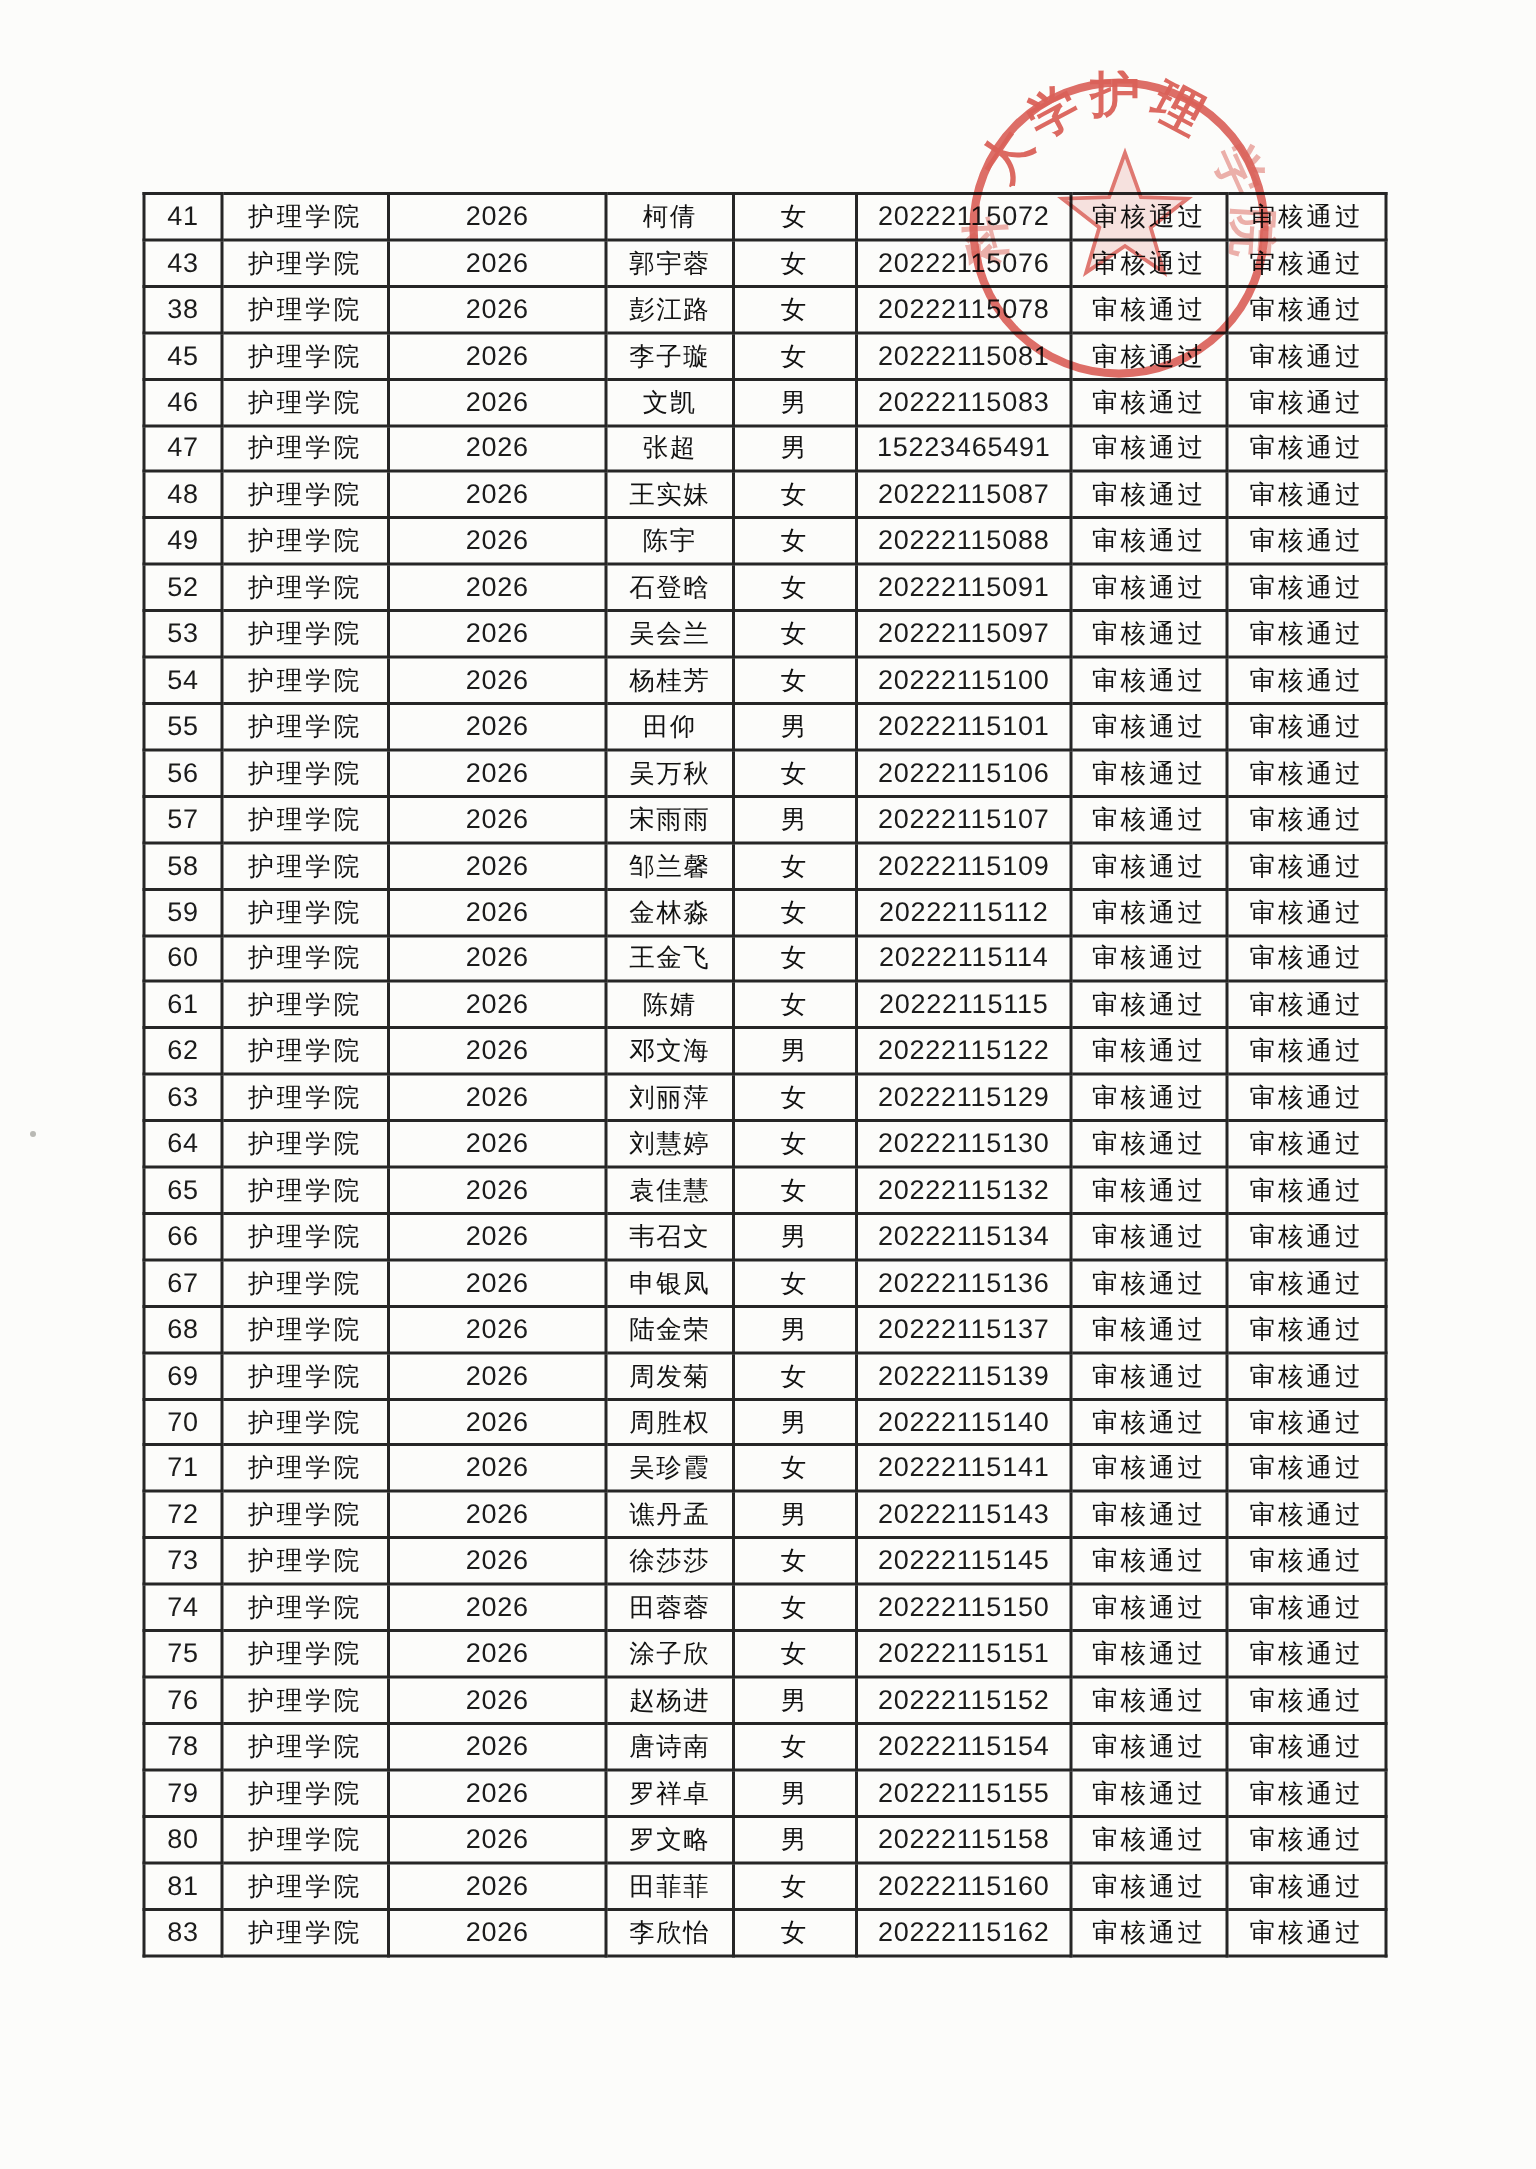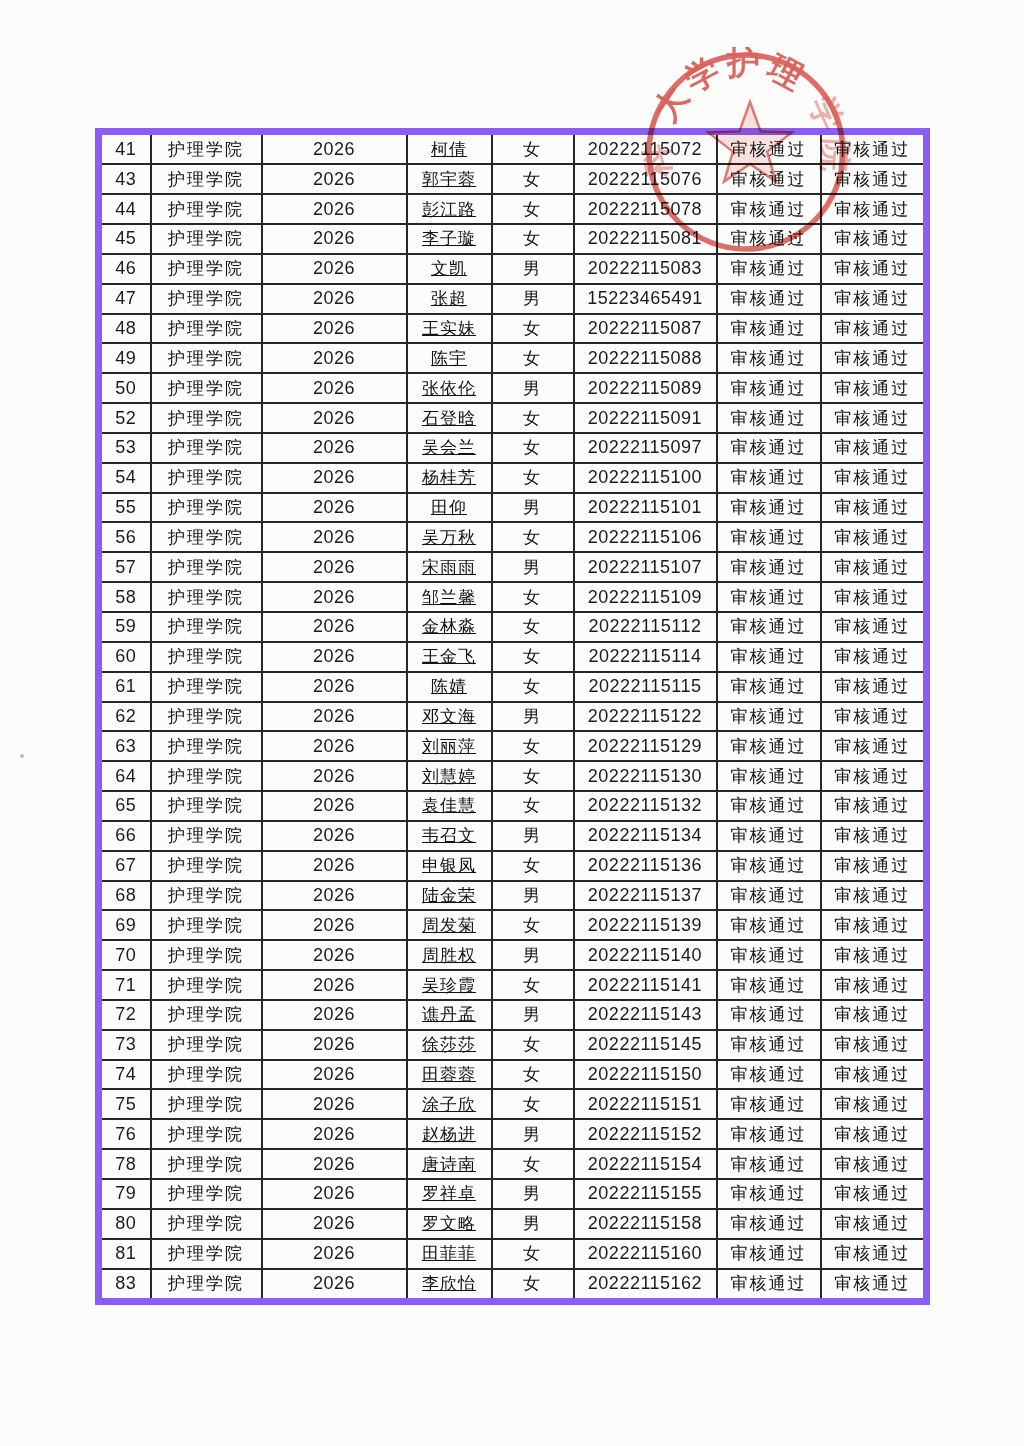--- a/index.html
+++ b/index.html
@@ -4,30 +4,30 @@
 <style>
   html,body{margin:0;padding:0;background:#e8e8e8;}
   .page{
     position:relative;width:1024px;height:1446px;margin:0 auto;
     background:#fcfcfa;overflow:hidden;
     font-family:"Liberation Serif","DejaVu Serif",serif;color:#161616;
   }
   table.roster{
     position:absolute;left:95px;top:128px;width:828px;height:1177px;
     border-collapse:collapse;table-layout:fixed;
-    border:7px solid #8b5cf6;
+    border:1px solid #8b5cf6;
   }
   table.roster td{
     border:2px solid #262626;
     text-align:center;vertical-align:middle;
     padding:0;overflow:hidden;white-space:nowrap;
   }
   .c-num{font-family:"Liberation Sans","DejaVu Sans",sans-serif;font-size:18px;letter-spacing:.5px;color:#1b1b1b;}
   .c-cn{font-size:17px;letter-spacing:2px;color:#121212;}
-  .c-name{font-size:17px;letter-spacing:1px;color:#121212;text-decoration:underline;}
+  .c-name{font-size:17px;letter-spacing:1px;color:#121212;}
   .seal{
     position:absolute;left:641px;top:47px;width:210px;height:210px;
     opacity:.88;mix-blend-mode:multiply;pointer-events:none;
   }
   .seal text{
     font-family:"Liberation Serif","DejaVu Serif",serif;
     font-weight:bold;
   }
   .speck{position:absolute;left:20px;top:754px;width:4px;height:4px;border-radius:50%;background:#b9b9b4;}
 </style>
@@ -62,21 +62,21 @@
       <td class="c-num">43</td>
       <td class="c-cn">护理学院</td>
       <td class="c-num">2026</td>
       <td class="c-name">郭宇蓉</td>
       <td class="c-cn">女</td>
       <td class="c-num">20222115076</td>
       <td class="c-cn">审核通过</td>
       <td class="c-cn">审核通过</td>
     </tr>
         <tr>
-      <td class="c-num">44</td>
+      <td class="c-num">38</td>
       <td class="c-cn">护理学院</td>
       <td class="c-num">2026</td>
       <td class="c-name">彭江路</td>
       <td class="c-cn">女</td>
       <td class="c-num">20222115078</td>
       <td class="c-cn">审核通过</td>
       <td class="c-cn">审核通过</td>
     </tr>
         <tr>
       <td class="c-num">45</td>
@@ -118,30 +118,20 @@
       <td class="c-cn">审核通过</td>
       <td class="c-cn">审核通过</td>
     </tr>
         <tr>
       <td class="c-num">49</td>
       <td class="c-cn">护理学院</td>
       <td class="c-num">2026</td>
       <td class="c-name">陈宇</td>
       <td class="c-cn">女</td>
       <td class="c-num">20222115088</td>
-      <td class="c-cn">审核通过</td>
-      <td class="c-cn">审核通过</td>
-    </tr>
-        <tr>
-      <td class="c-num">50</td>
-      <td class="c-cn">护理学院</td>
-      <td class="c-num">2026</td>
-      <td class="c-name">张依伦</td>
-      <td class="c-cn">男</td>
-      <td class="c-num">20222115089</td>
       <td class="c-cn">审核通过</td>
       <td class="c-cn">审核通过</td>
     </tr>
         <tr>
       <td class="c-num">52</td>
       <td class="c-cn">护理学院</td>
       <td class="c-num">2026</td>
       <td class="c-name">石登晗</td>
       <td class="c-cn">女</td>
       <td class="c-num">20222115091</td>

